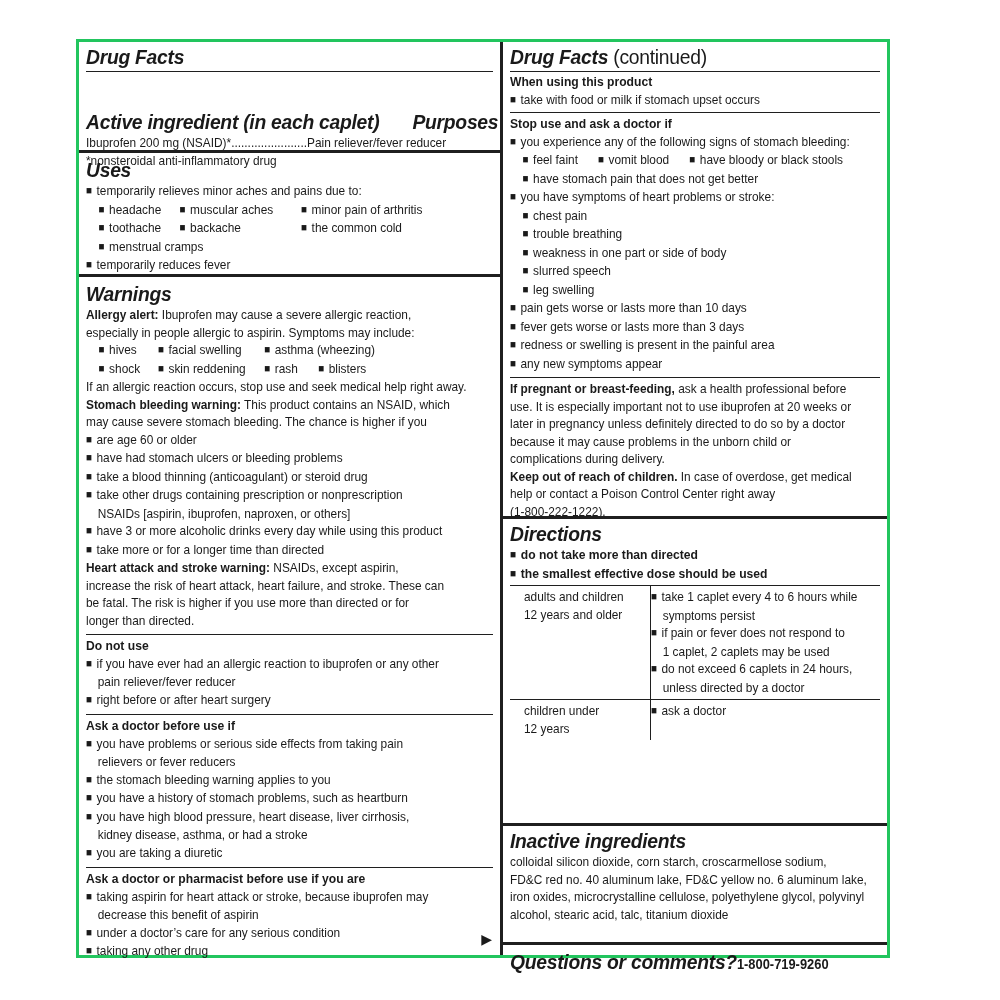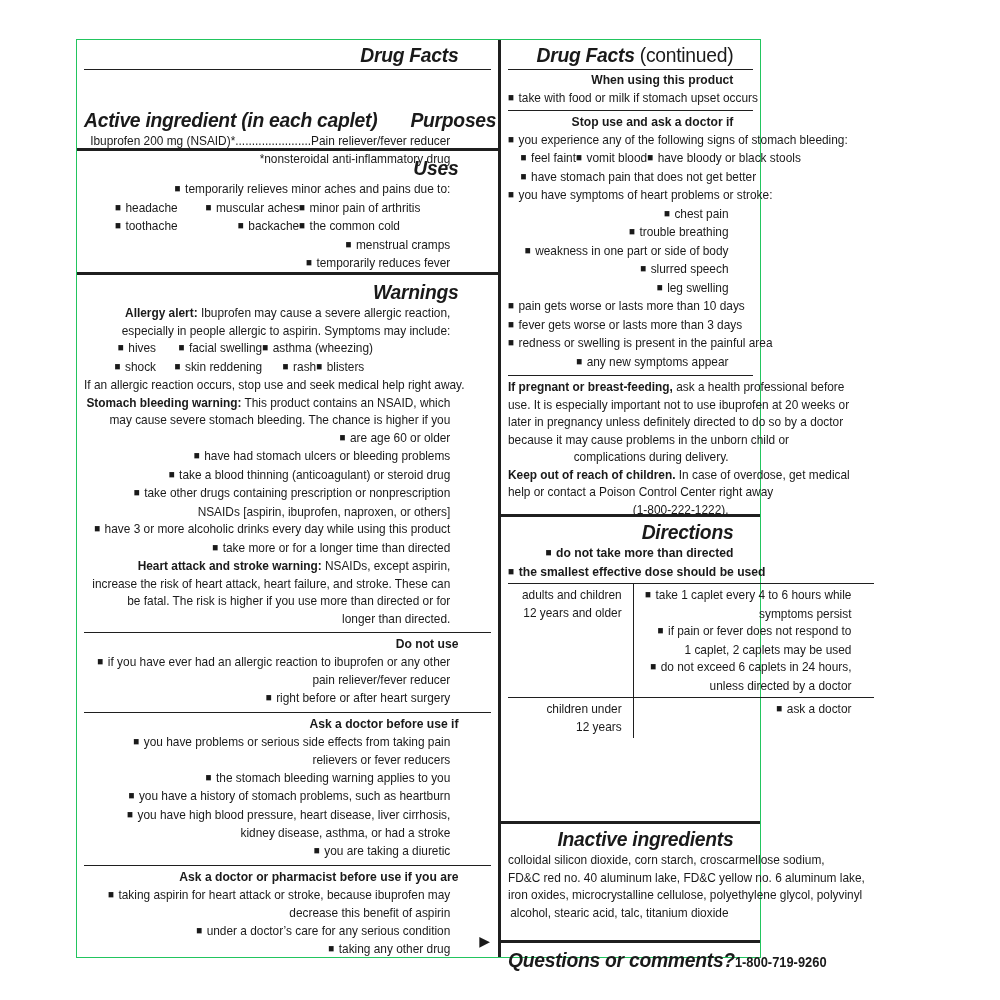--- a/index.html
+++ b/index.html
@@ -1,19 +1,19 @@
 <!DOCTYPE html>
 <html><head>
 <meta charset="utf-8">
 <style>
   html, body { margin: 0; padding: 0; background: #ffffff; }
   body { width: 1000px; height: 1000px; position: relative; overflow: hidden;
          font-family: "Liberation Sans", sans-serif; color: #1a1a1a; }
-  .panel { position: absolute; top: 39px; left: 76px; width: 685px; height: 919px;
-           border: 1px solid #22c55e; box-sizing: border-box; display: flex; text-align: right; }
+  .panel { position: absolute; top: 39px; left: 76px; width: 814px; height: 919px;
+           border: 3px solid #22c55e; box-sizing: border-box; display: flex; }
   .col { position: relative; box-sizing: border-box; }
   .col-left { width: 424px; border-right: 3px solid #1f1f1f; }
   .col-right { flex: 1; }
   .box { position: absolute; left: 0; right: 0; box-sizing: border-box; padding: 0 7px 0 7px; }
   .thick { border-top: 3px solid #1f1f1f; }
   .h-big { font-weight: bold; font-style: italic; font-size: 21px; line-height: 24px; letter-spacing: -0.3px; transform: scaleX(0.92); transform-origin: left; white-space: nowrap; }
   .h-big .normal { font-weight: normal; font-style: normal; }
   .h-sub { font-weight: bold; font-size: 13.2px; line-height: 17.5px; transform: scaleX(0.92); transform-origin: left; white-space: nowrap; }
   .txt { font-size: 13.2px; line-height: 17.5px; transform: scaleX(0.90); transform-origin: left; white-space: nowrap; }
   .thin { border-top: 1.5px solid #1f1f1f; margin: 3px 0 2px 0; }
@@ -21,21 +21,21 @@
   .ind { padding-left: 14px; }
   .cont { padding-left: 13px; }
   .row3 { display: flex; }
   .row3 span { display: inline-block; }
   strong { font-weight: bold; }
   .ai-row { display: flex; justify-content: space-between; margin-top: 38px; }
   table.dir { border-collapse: collapse; width: 100%; margin-top: 2px; }
   table.dir td { vertical-align: top; padding: 2px 0 3px 0; font-size: 13.2px; line-height: 17.5px; }
   table.dir tr { border-top: 1.5px solid #1f1f1f; }
   table.dir td.c1 { width: 138px; border-right: 1.5px solid #1f1f1f; padding-left: 14px; }
-  table.dir td.c2 { padding-left: 11px; }
+  table.dir td.c2 { }
   .arrow { position: absolute; right: 8px; bottom: 8px; font-size: 14px; }
   .phone { font-style: normal; font-size: 14px; letter-spacing: 0; }
 </style>
 </head>
 <body>
 
 <div class="panel">
 
   <div class="col col-left">
 

